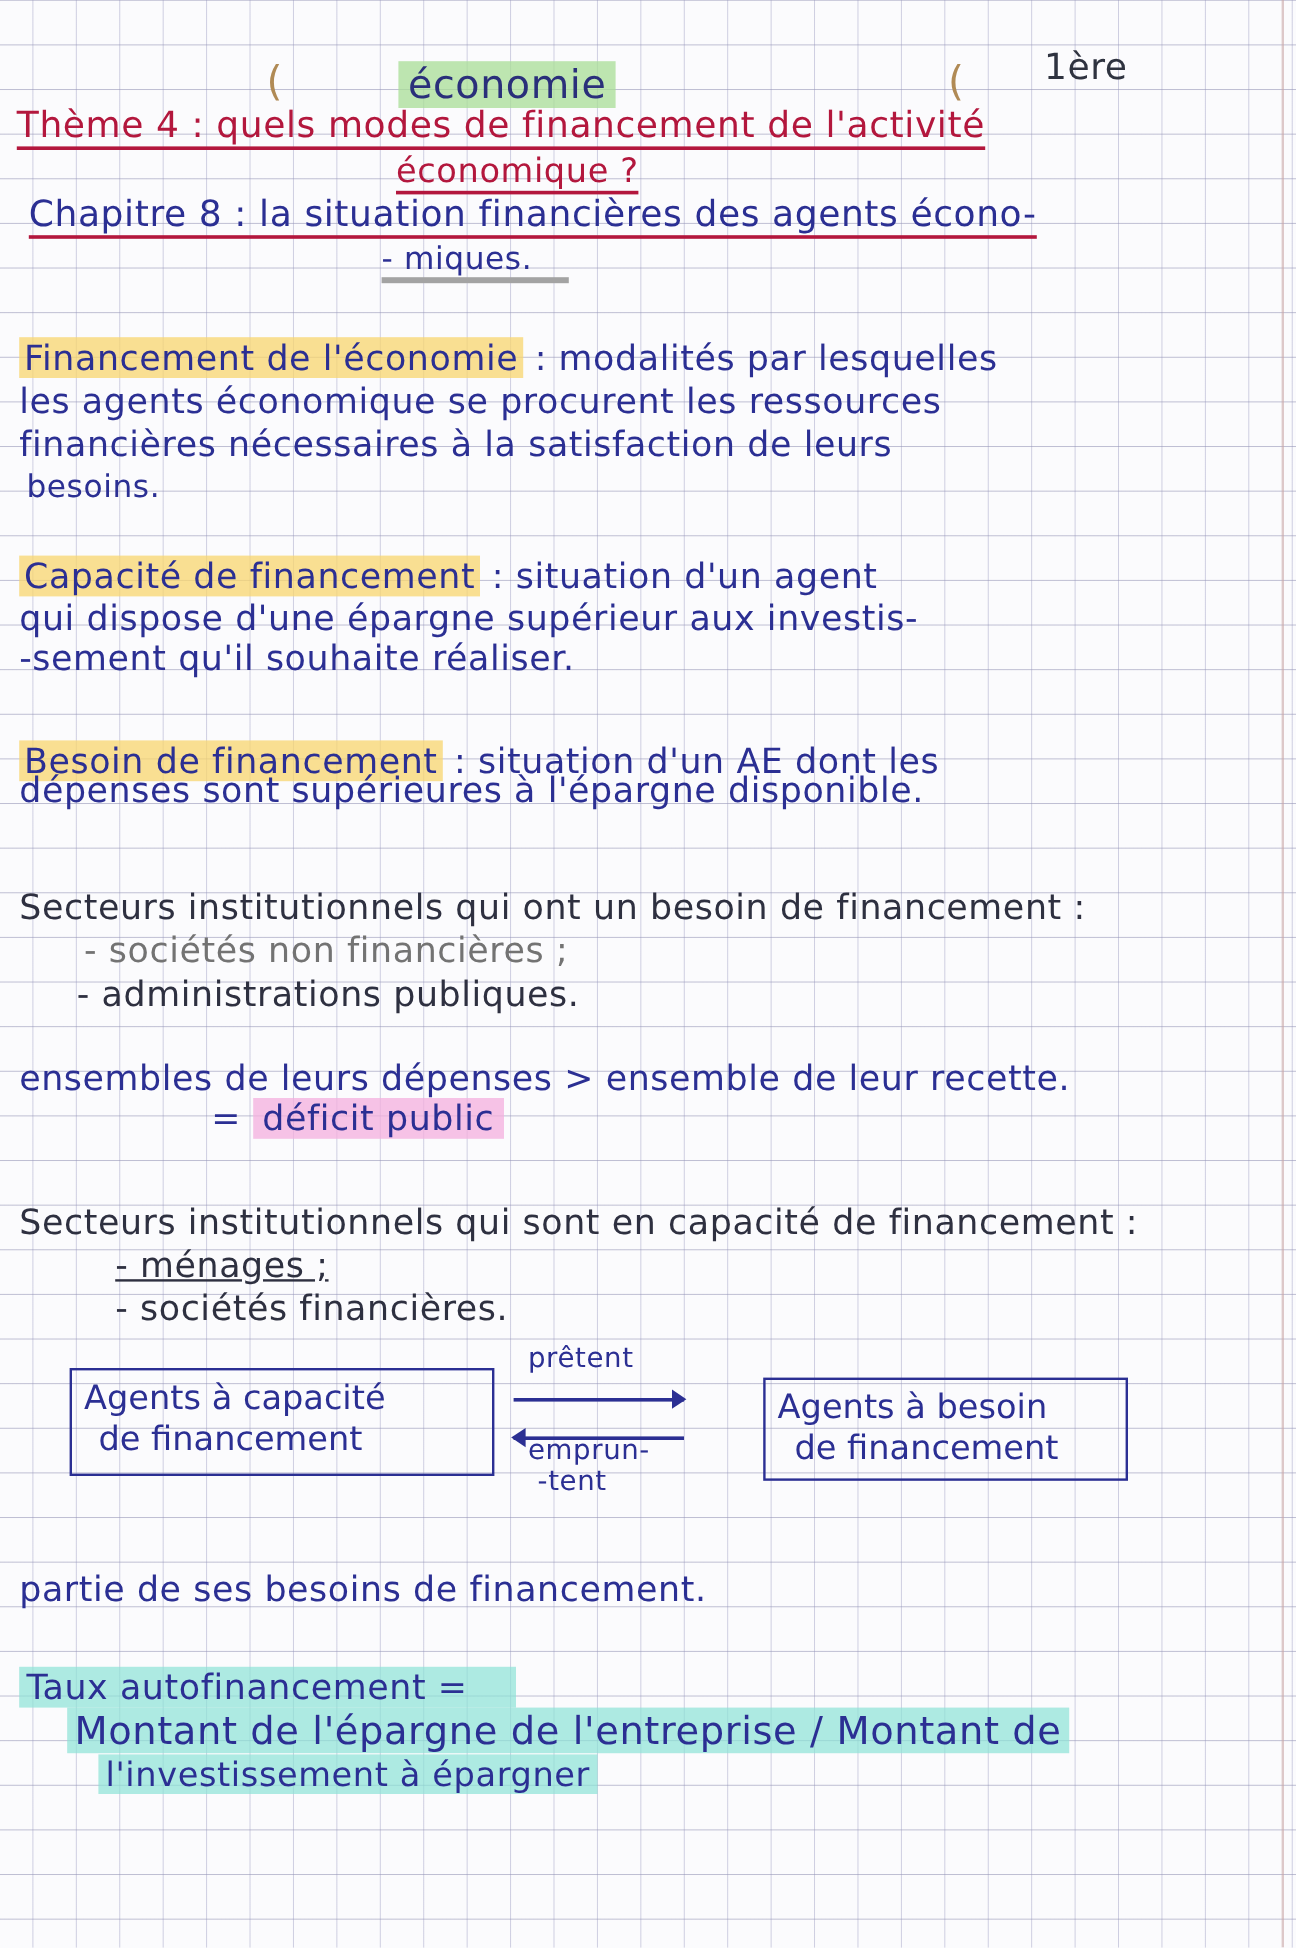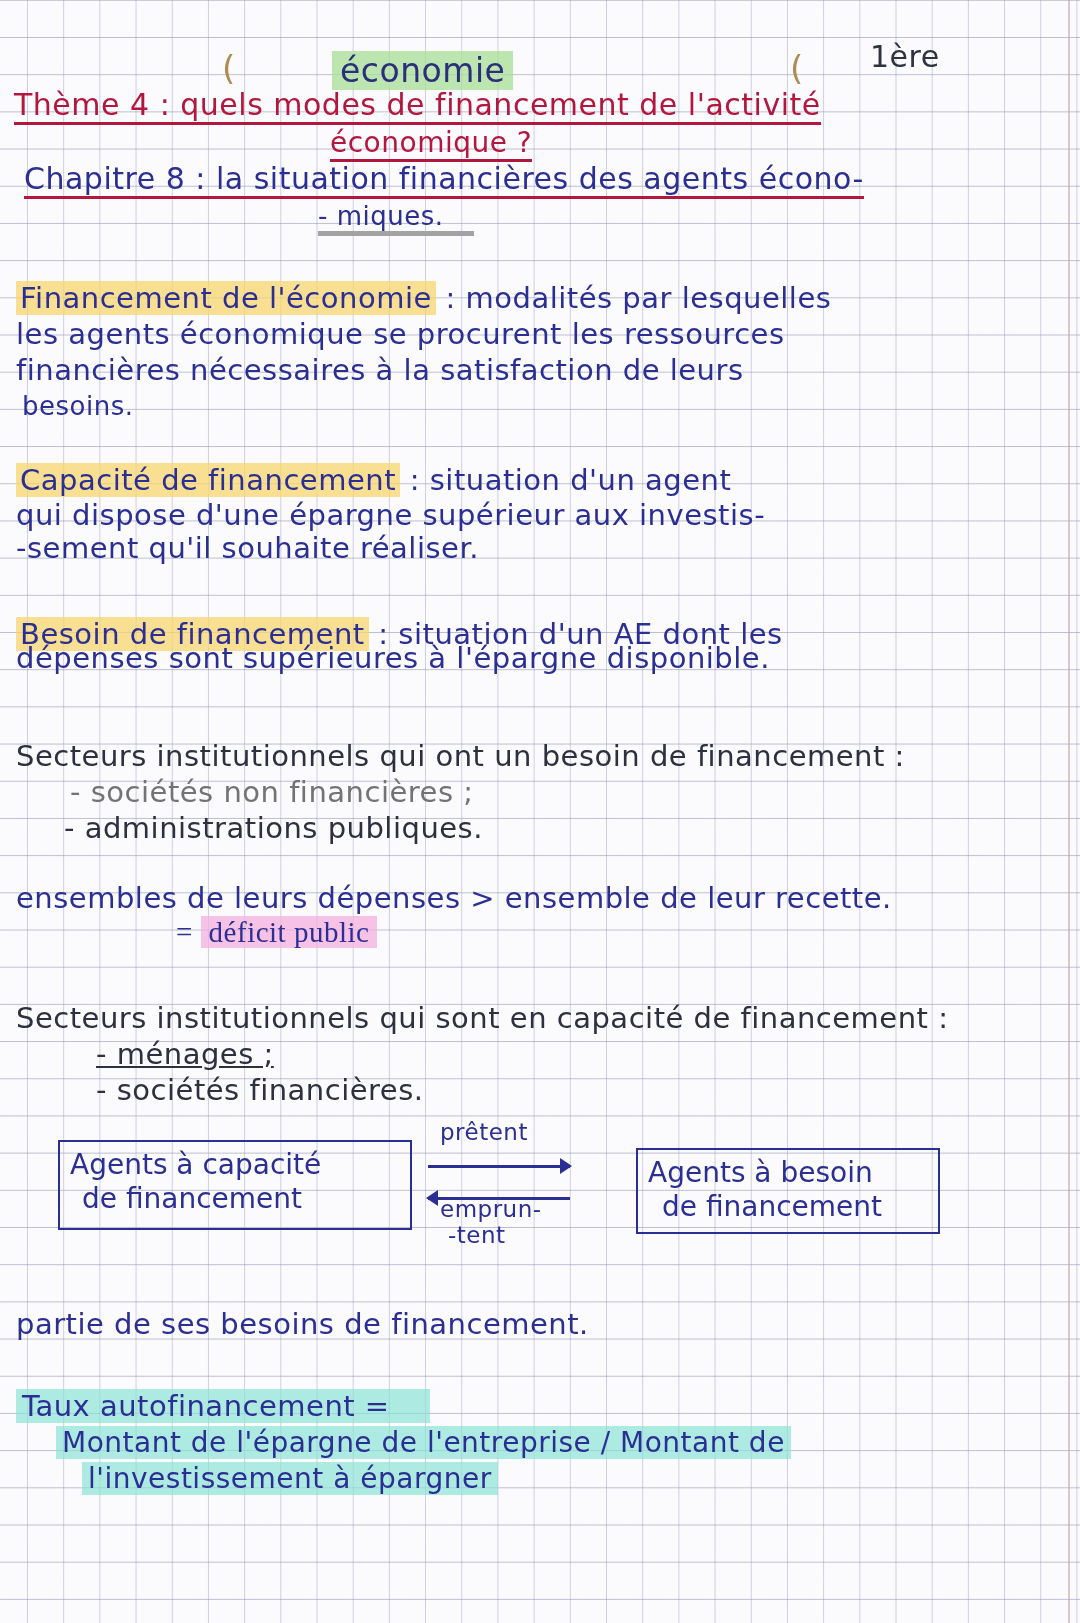--- a/index.html
+++ b/index.html
@@ -87,21 +87,21 @@
   </div>
 
   <div class="line" style="top:530px;">-sement qu'il souhaite réaliser.</div>
   <div class="line" style="top:624px;margin-top:16px;">dépenses sont supérieures à l'épargne disponible.</div>
 
   <div class="line navy" style="top:738px; color:#2e3040;">Secteurs institutionnels qui ont un besoin de financement :</div>
   <div class="line navy" style="top:774px; left:70px; color:#737373;">- sociétés non financières ;</div>
   <div class="line navy" style="top:810px; left:64px; color:#2e3040;">- administrations publiques.</div>
 
   <div class="line" style="top:880px;">ensembles de leurs dépenses &gt; ensemble de leur recette.</div>
-  <div class="line" style="top:914px; left:176px;font-family:Liberation Serif, serif;">
+  <div class="line" style="top:914px; left:176px;">
     <span>=</span>
     <span class="hl-pink">déficit public</span>
   </div>
 
   <div class="line navy" style="top:1000px; color:#2e3040;">Secteurs institutionnels qui sont en capacité de financement :</div>
   <div class="line navy" style="top:1036px; left:96px; color:#2e3040;text-decoration:underline;">- ménages ;</div>
   <div class="line navy" style="top:1072px; left:96px; color:#2e3040;">- sociétés financières.</div>
 
   <div class="box" style="left:58px; top:1140px; width:330px; height:74px;">
     <div>Agents à capacité</div>
@@ -117,20 +117,20 @@
   <div class="box" style="left:636px; top:1148px; width:280px; height:70px;">
     <div>Agents à besoin</div>
     <div style="padding-left:14px;">de financement</div>
   </div>
 
   <div class="line" style="top:1306px;">partie de ses besoins de financement.</div>
 
   <div class="line" style="top:1388px;">
     <span class="hl-teal" style="padding-right:40px;text-align:center;">Taux autofinancement =</span>
   </div>
-  <div class="line" style="top:1424px; left:56px; font-size:28px;text-align:right;">
+  <div class="line" style="top:1424px; left:56px; font-size:32px;text-align:right;">
     <span class="hl-teal">Montant de l'épargne de l'entreprise / Montant de</span>
   </div>
   <div class="line" style="top:1460px; left:82px; font-size:28px;">
     <span class="hl-teal">l'investissement à épargner</span>
   </div>
 
 </div>
 
 </body></html>

